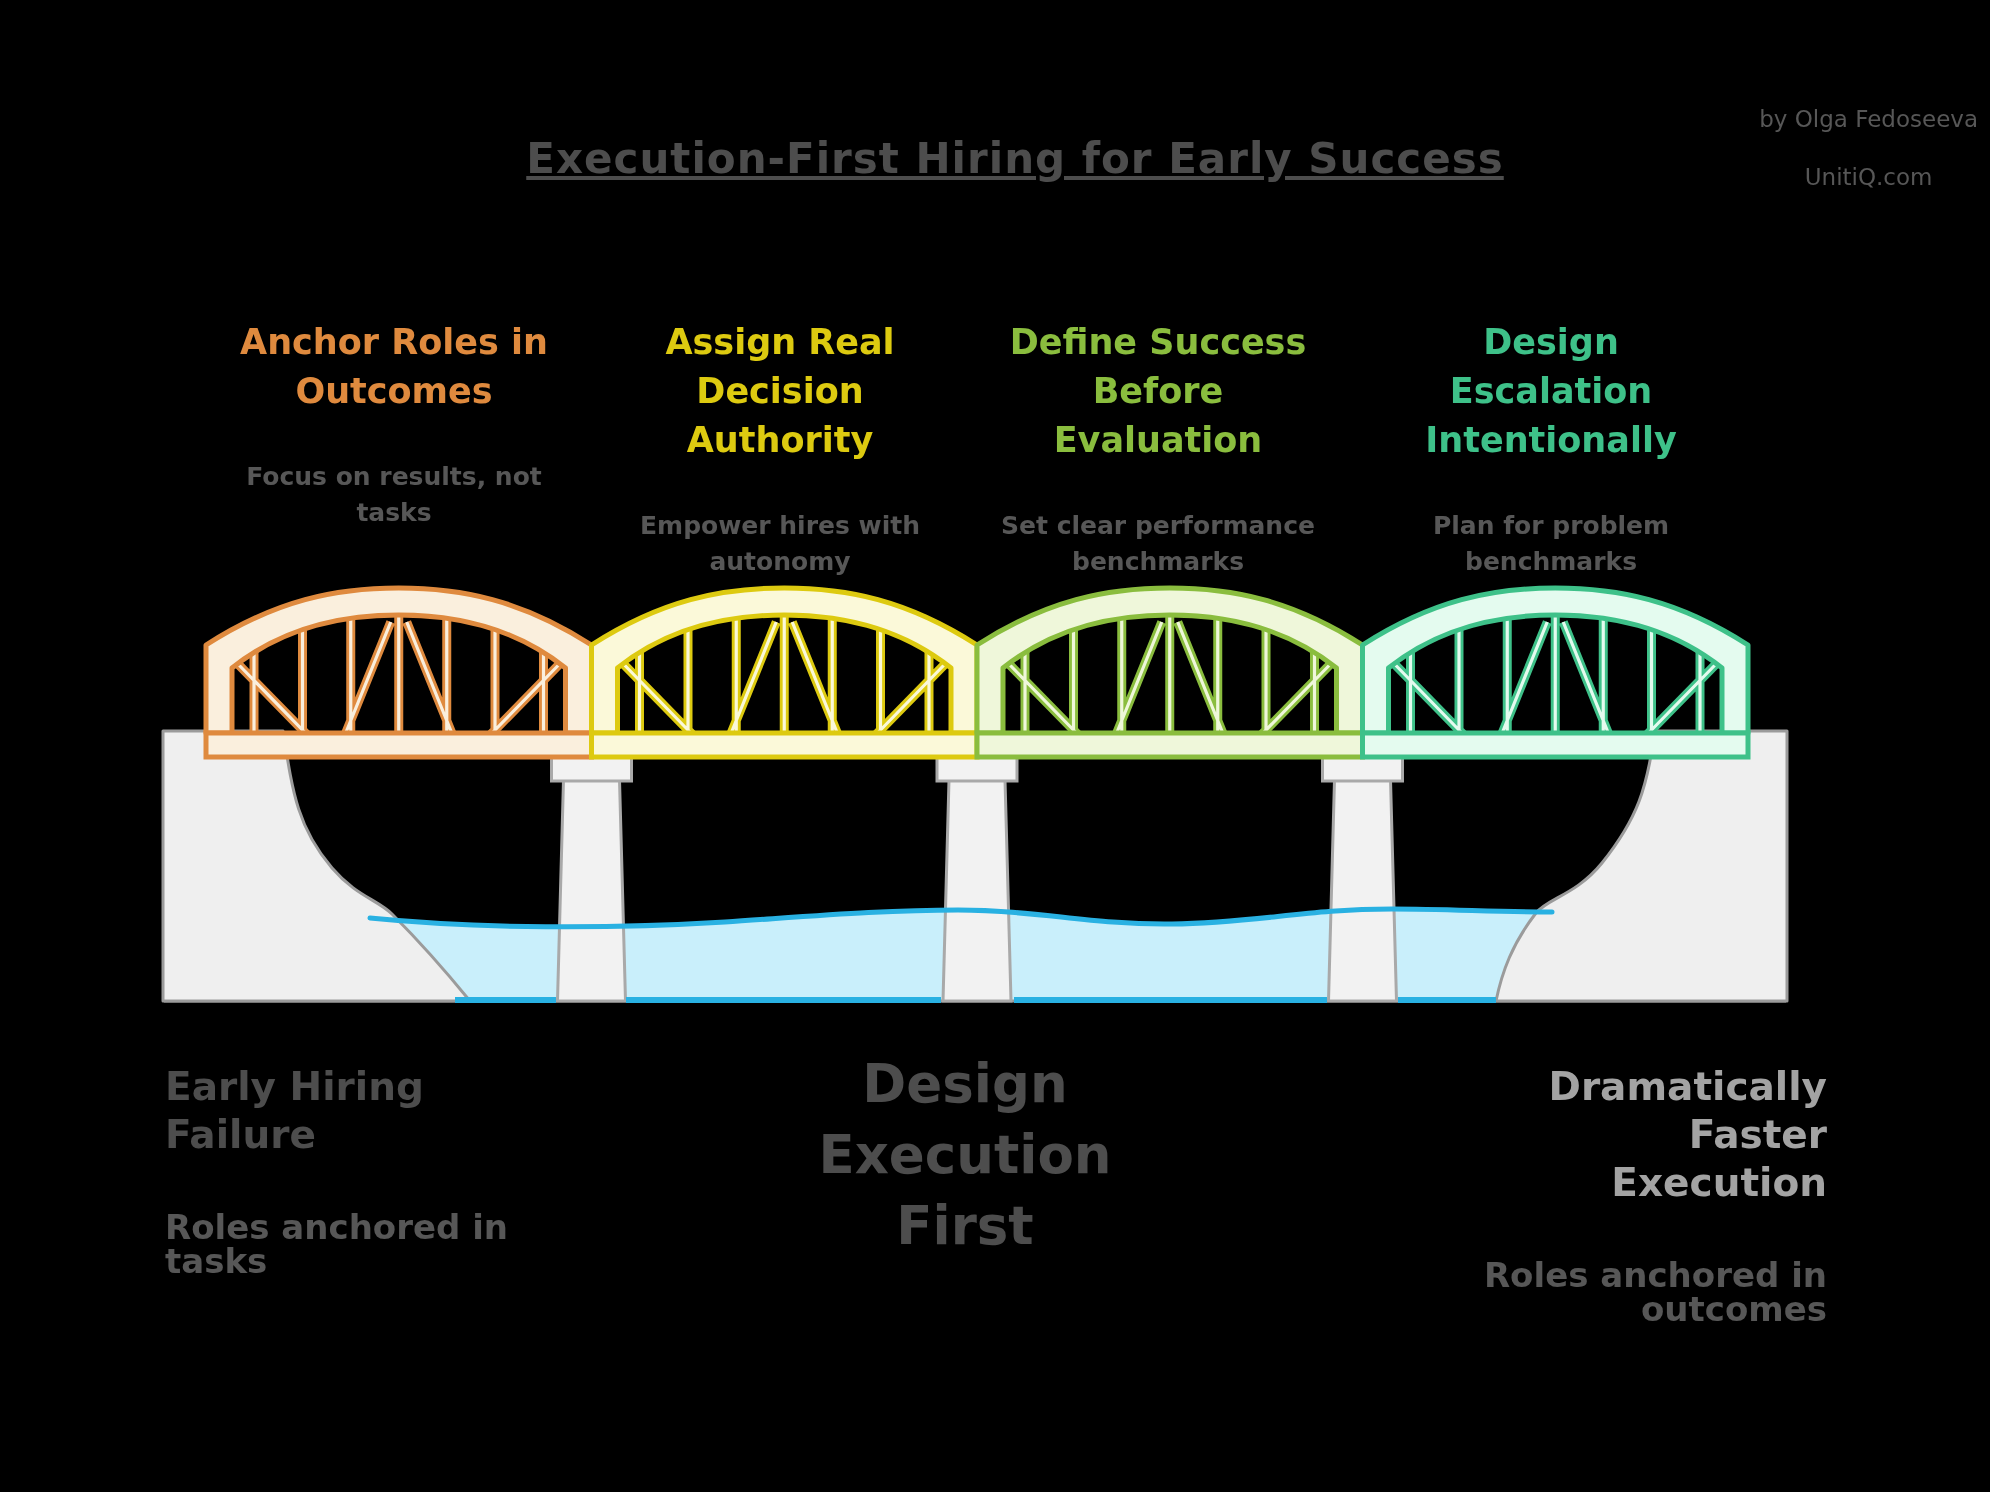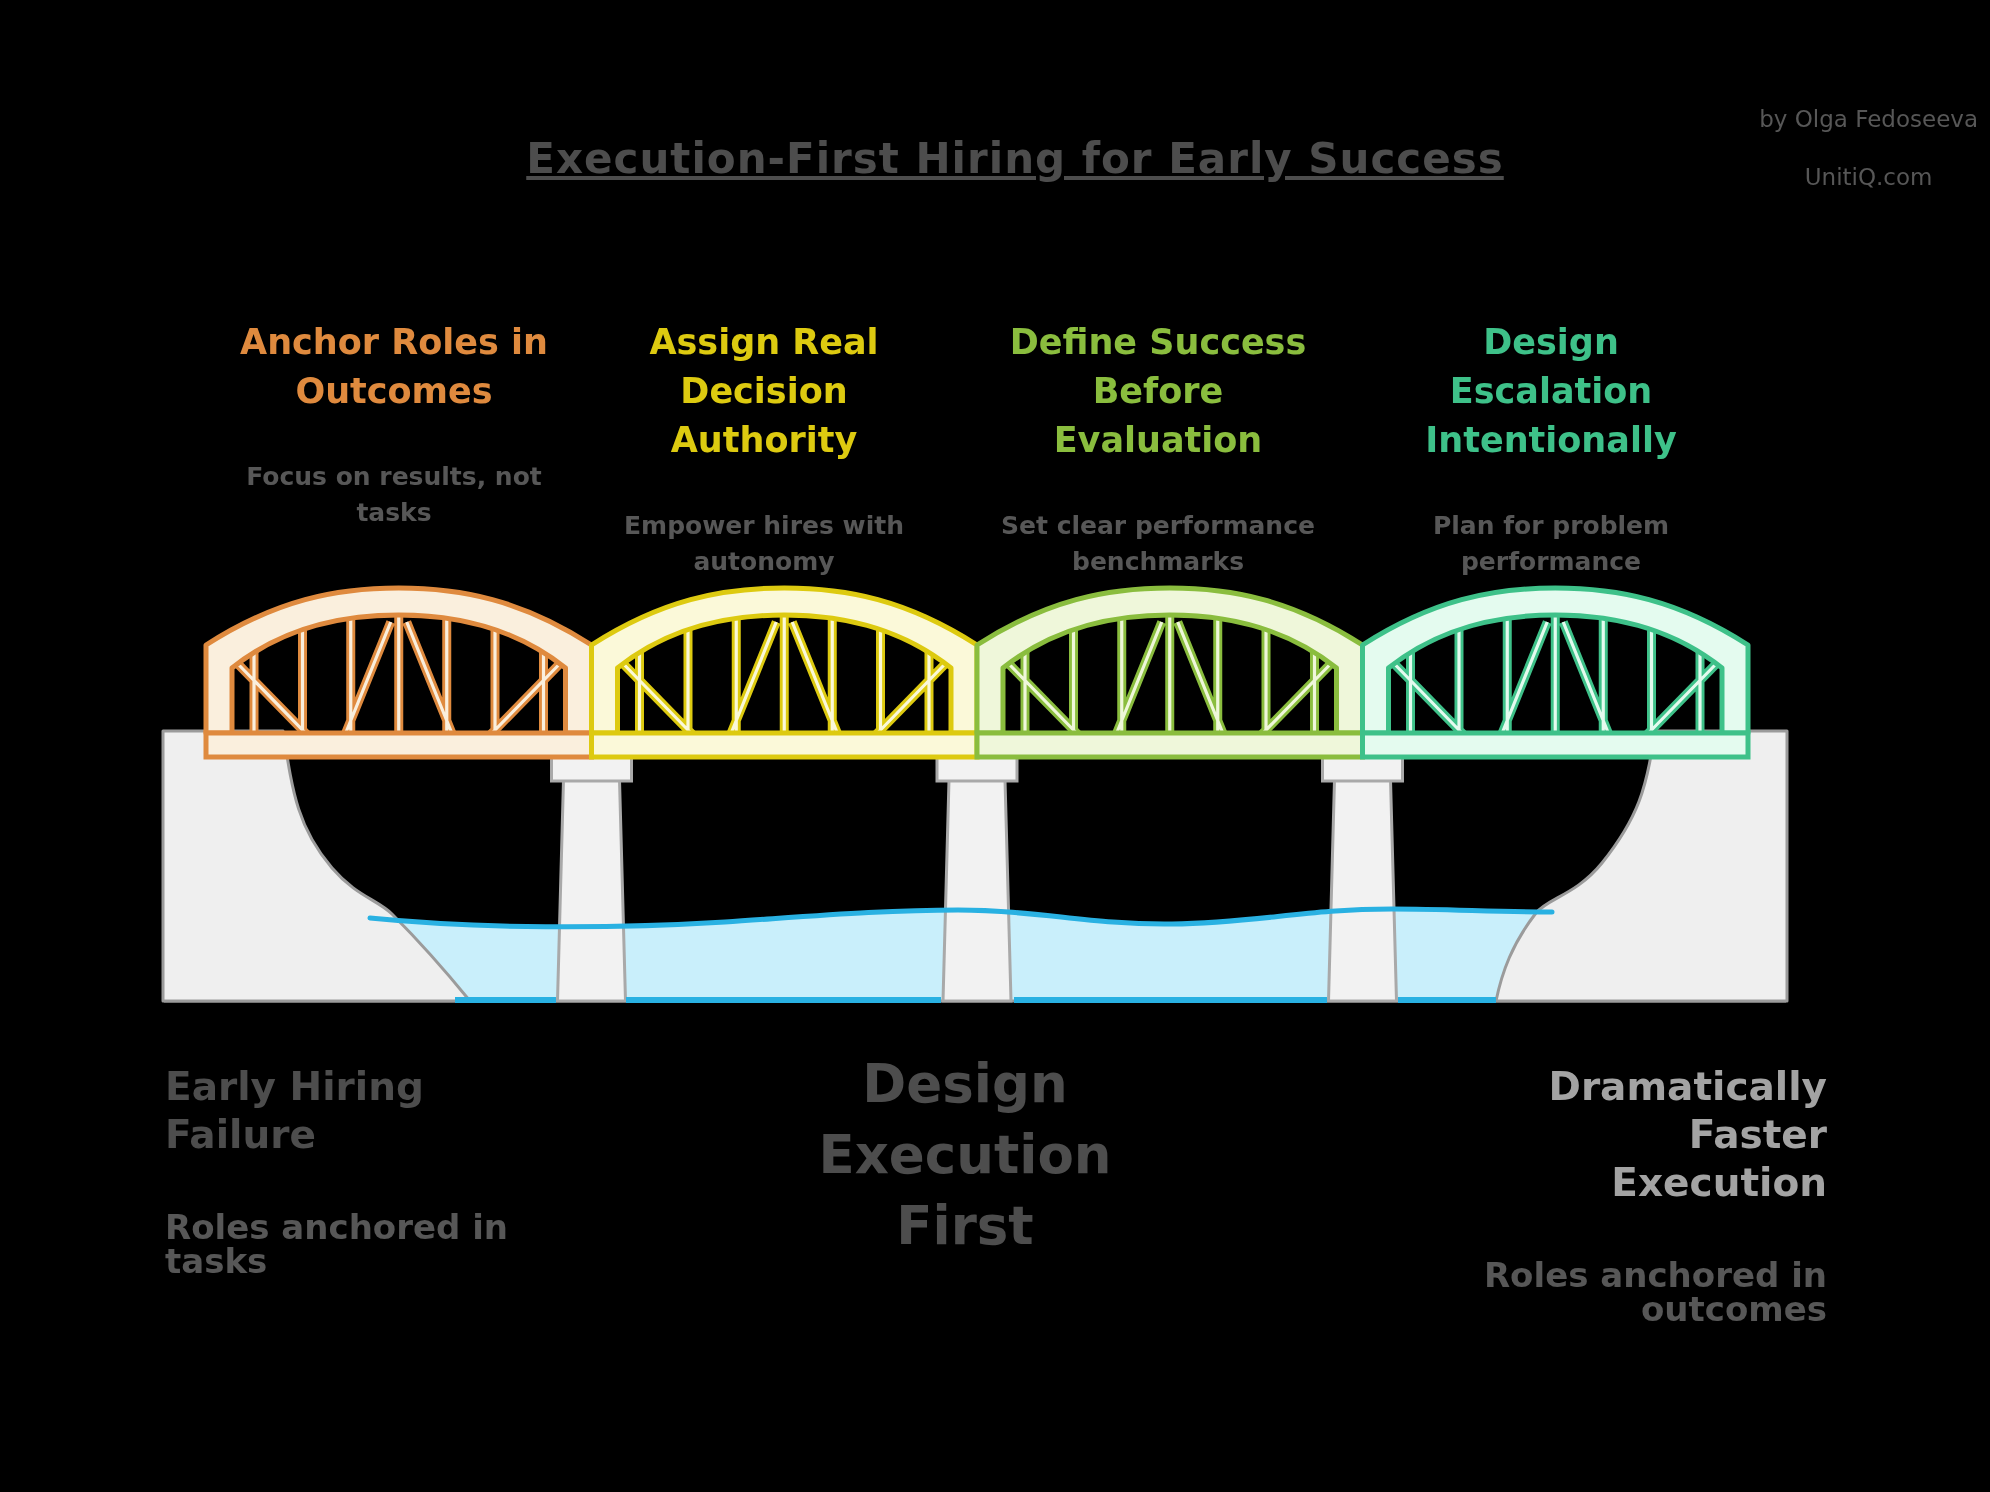--- a/index.html
+++ b/index.html
@@ -7,21 +7,21 @@
   .stage{position:relative;width:1990px;height:1492px;background:#000;
          font-family:"DejaVu Sans","Liberation Sans",sans-serif;padding-left:40px;}
   .stage svg{position:absolute;left:0;top:0;z-index:0;}
   .txt{position:absolute;z-index:2;white-space:pre-line;}
   .title{top:106px;left:0;width:100%;text-align:center;
          font-size:42px;font-weight:bold;letter-spacing:1px;text-decoration:underline;}
   .attr{top:76px;right:52px;text-align:center;font-size:23px;line-height:29px;}
   .col{top:299px;width:400px;text-align:center;}
   .col-title{font-size:35px;line-height:49px;font-weight:bold;white-space:pre-line;}
   .col-sub{font-size:25px;line-height:36px;font-weight:bold;margin-top:24px;white-space:pre-line;}
-  .col0{left:194px;} .col1{left:564px;} .col2{left:958px;} .col3{left:1351px;}
+  .col0{left:194px;} .col1{left:580px;} .col2{left:958px;} .col3{left:1351px;}
   .f-title{font-size:39px;line-height:48px;font-weight:bold;white-space:pre-line;}
   .f-sub{font-size:34px;line-height:34px;font-weight:bold;margin-top:32px;white-space:pre-line;}
   .f-left{left:165px;top:1044px;text-align:left;}
   .f-center{left:765px;top:1048px;width:400px;text-align:center;
             font-size:53px;line-height:71px;font-weight:bold;}
   .f-right{right:203px;top:1044px;text-align:right;}
 </style>
 </head>
 <body>
 
@@ -52,21 +52,21 @@
 Before
 Evaluation</div>
     <div class="col-sub" style="color: rgb(87, 87, 87);">Set clear performance
 benchmarks</div>
   </div>
   <div class="txt col col3">
     <div class="col-title" style="color: rgb(62, 193, 137);">Design
 Escalation
 Intentionally</div>
     <div class="col-sub" style="color: rgb(87, 87, 87);">Plan for problem
-performance</div>
+benchmarks</div>
   </div>
 
   <svg width="1990" height="1492" viewBox="0 0 1990 1492">
     <path id="water-body" d="M370 918 C480 929 610 929 725 922 C815 916 885 910 958 910 C1040 910 1088 925 1172 924 C1256 923 1306 909 1392 909 C1447 909 1497 912 1552 912 L1552 1001 L370 1001 Z" fill="#c9effb"></path>
     <line id="base-line" x1="164" y1="1001" x2="1786" y2="1001" stroke-width="3" stroke="#9b9b9b"></line>
     <g id="piers-group">
         <g>
           <polygon points="563.5,780 619.5,780 625.5,1001 557.5,1001" fill="#f2f2f2" stroke="#a9a9a9" stroke-width="3"></polygon>
           <rect x="551.5" y="757" width="80" height="24" fill="#f2f2f2" stroke="#a9a9a9" stroke-width="3"></rect>
         </g>

